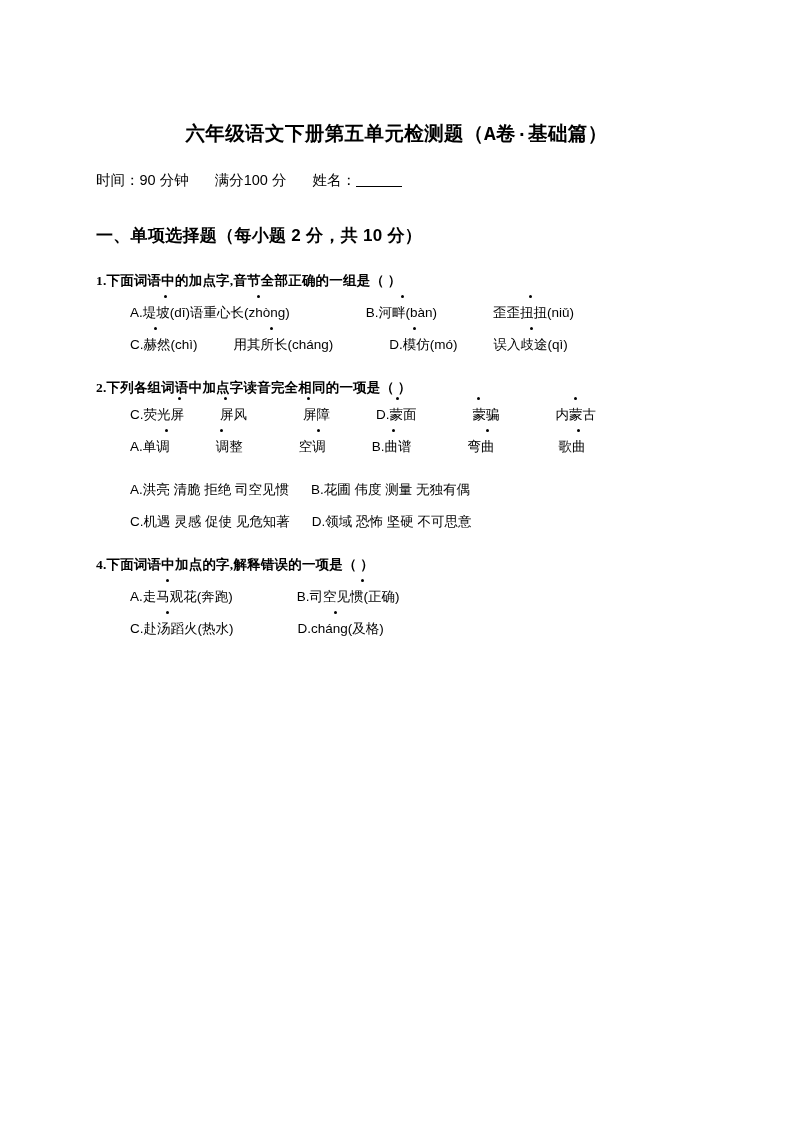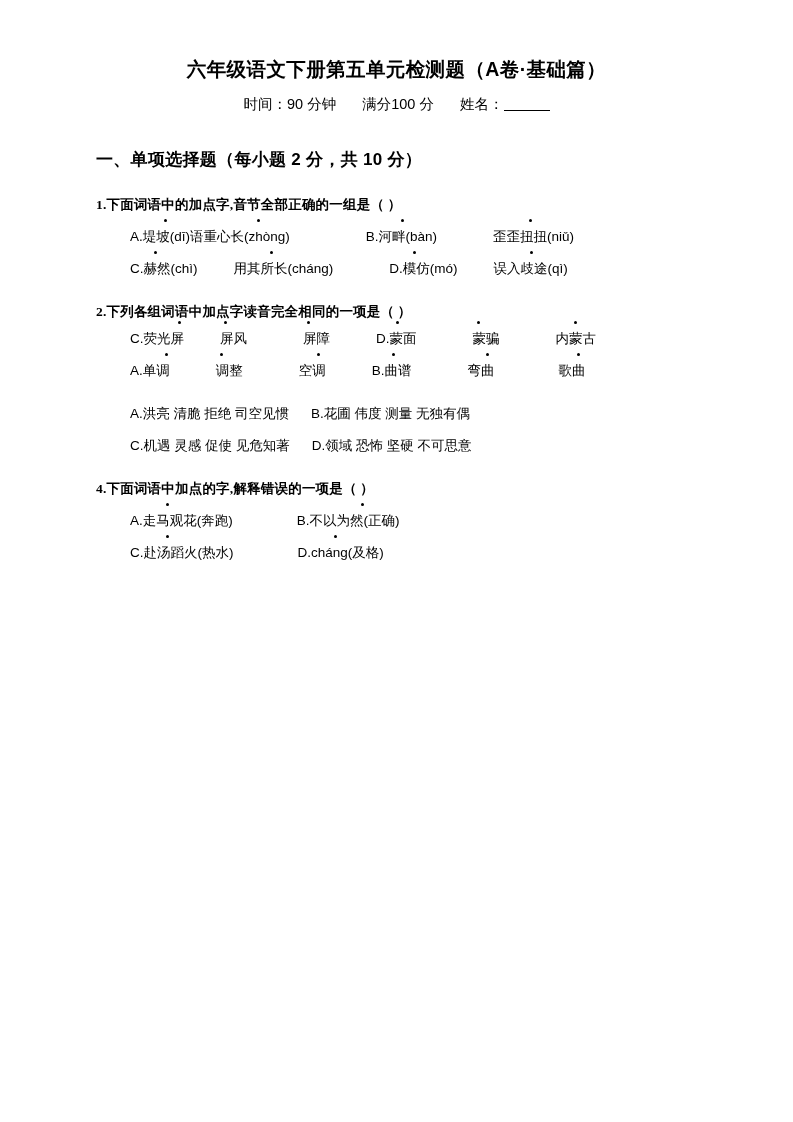--- a/index.html
+++ b/index.html
@@ -16,30 +16,30 @@
     overflow: hidden;
   }
   .page {
     position: relative;
     width: 793px;
     height: 1122px;
     box-sizing: border-box;
     padding: 0 96px;
   }
   .doc-title {
-    margin-top: 56px;
+    margin-top: 120px;
     text-align: center;
     font-size: 19.5px;
     font-weight: bold;
     letter-spacing: 0.4px;
-    font-family: Liberation Sans, sans-serif;
+    font-family: Liberation Mono, monospace;
   }
   .meta-line {
-    margin-top: 12px;
-    text-align: center;
+    margin-top: 24px;
+    text-align: left;
     font-size: 14.5px;
     font-family: "Liberation Sans", "DejaVu Sans", sans-serif;
   }
   .meta-line .gap { display: inline-block; width: 18px; }
   .meta-line .blank {
     display: inline-block;
     width: 46px;
     border-bottom: 1px solid #000;
     height: 13px;
     vertical-align: -2px;
@@ -190,21 +190,21 @@
   </div>
 
   <div class="q">
     <div class="q-stem">4.下面词语中加点的字,解释错误的一项是（  ）</div>
     <div class="opt-row">
       <span class="line-inner">
         <span class="dot" style="left:36px;"></span>
         <span><span>A.</span><span>走马观花(奔跑)</span></span>
       </span><span class="sp-64"></span><span class="line-inner">
         <span class="dot" style="left:64px;"></span>
-        <span><span>B.</span><span>不以为然(正确)</span></span>
+        <span><span>B.</span><span>司空见惯(正确)</span></span>
       </span>
     </div>
     <div class="opt-row">
       <span class="line-inner">
         <span class="dot" style="left:36px;"></span>
         <span><span>C.</span><span>赴汤蹈火(热水)</span></span>
       </span><span class="sp-64"></span><span class="line-inner">
         <span class="dot" style="left:36px;"></span>
         <span><span>D.</span><span>cháng(及格)</span></span>
       </span>

